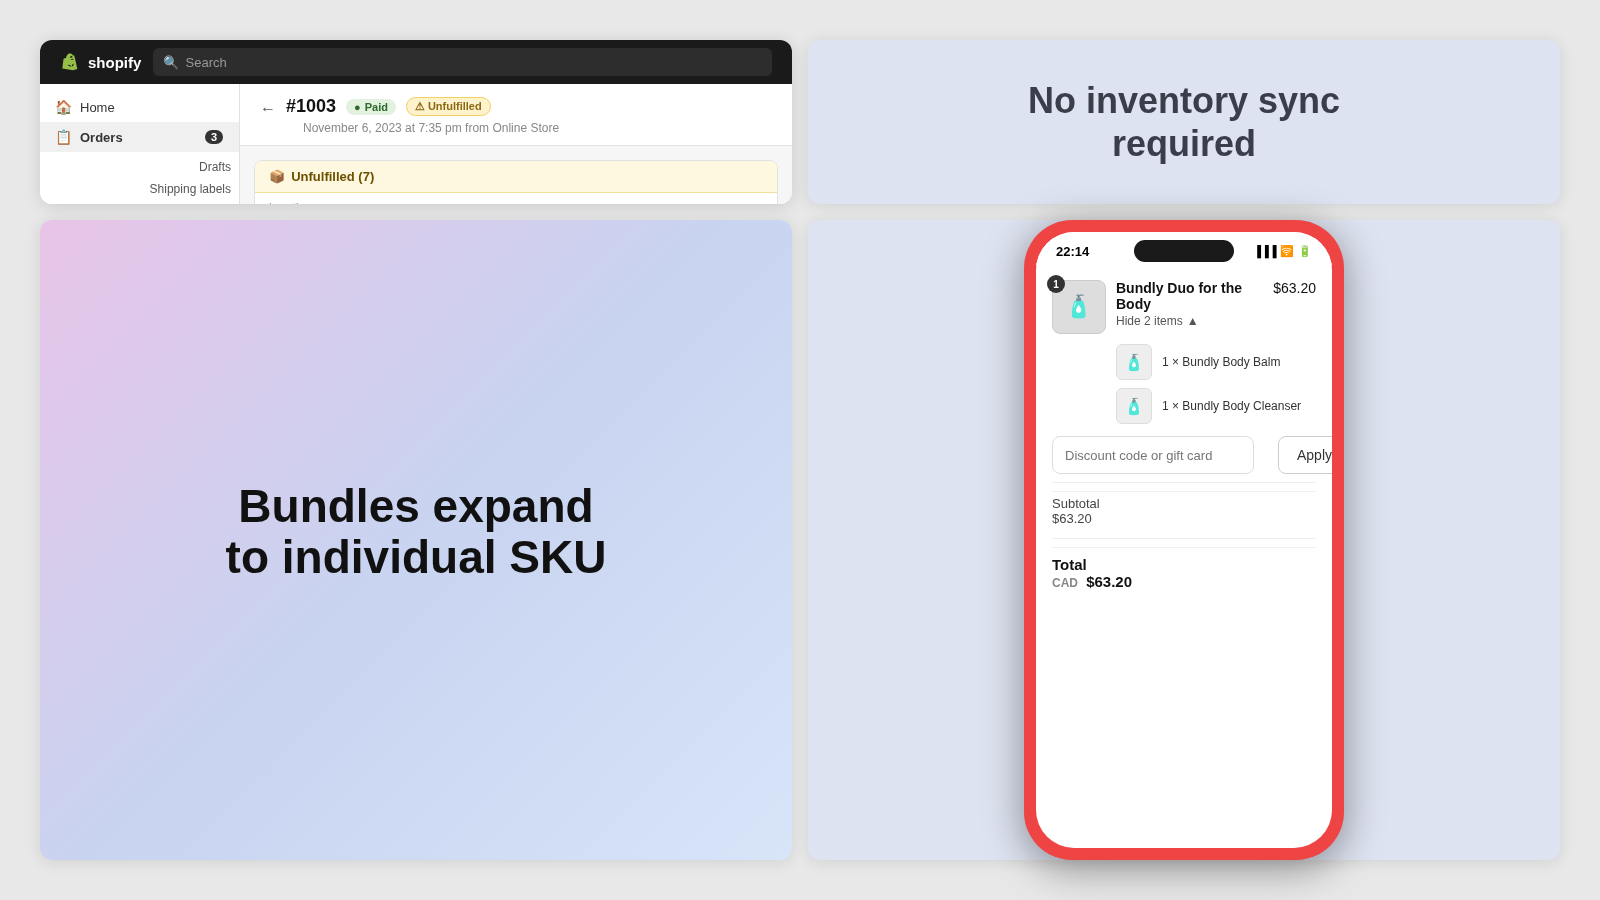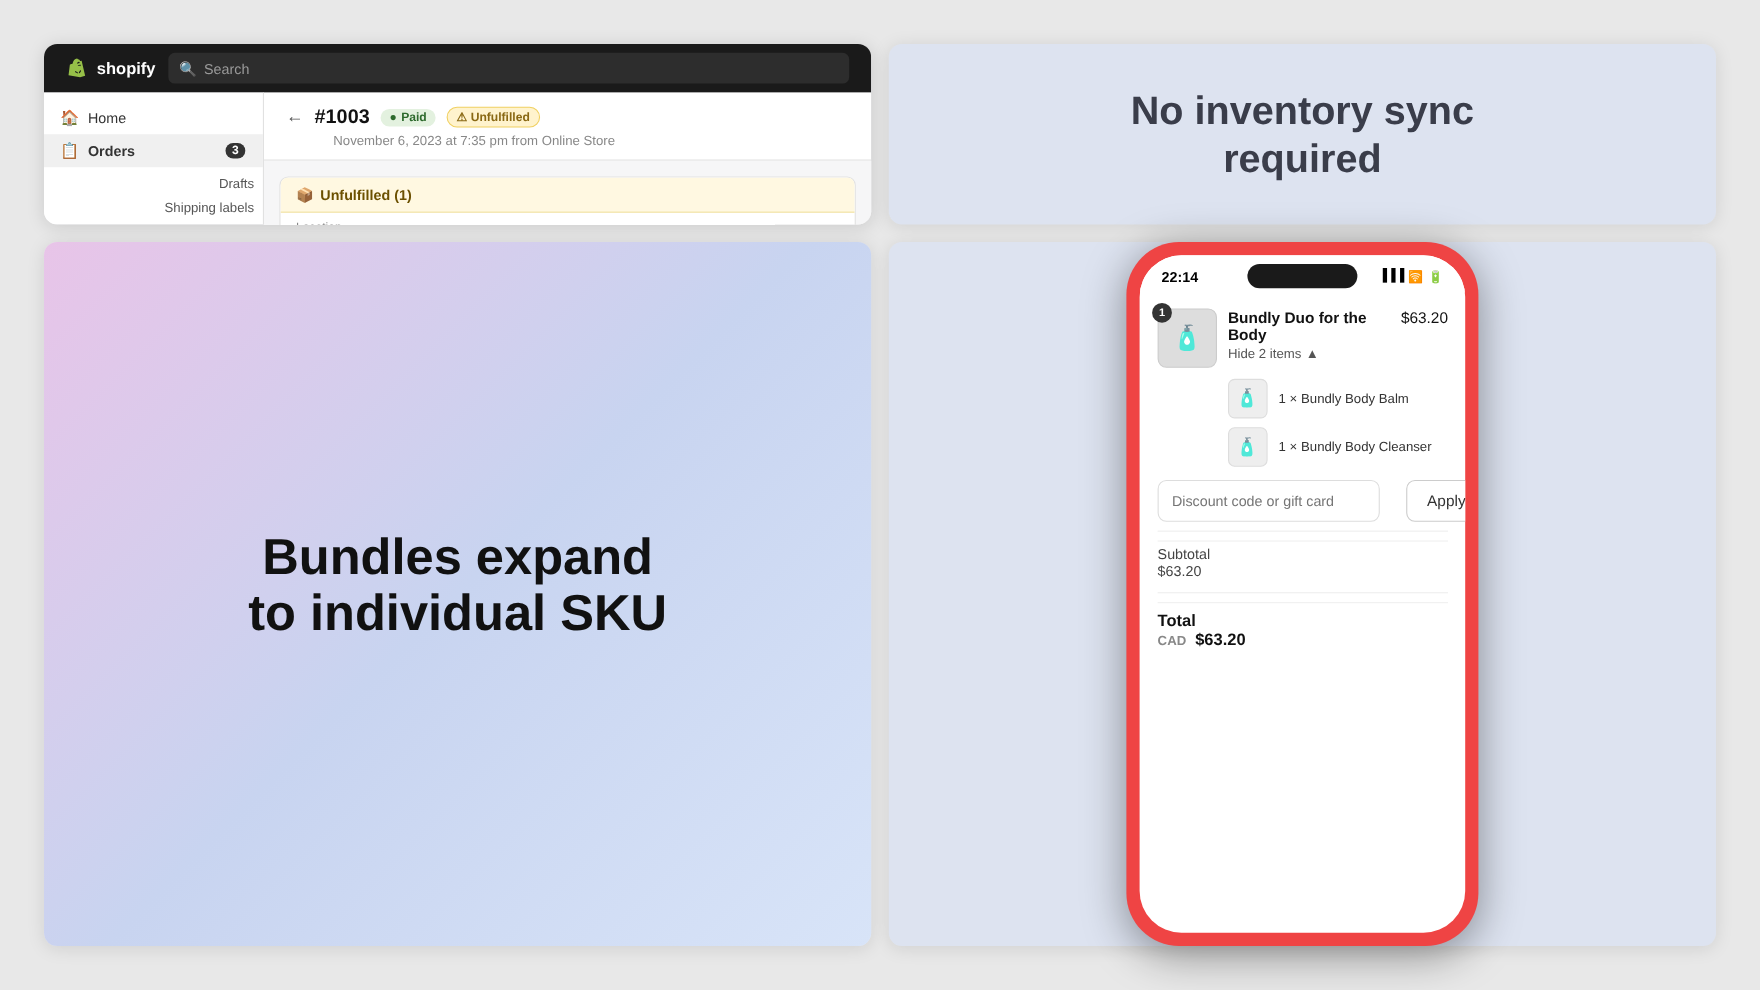--- a/index.html
+++ b/index.html
@@ -467,21 +467,21 @@
               <span>Unfulfilled</span>
             </span>
           </div>
           <div class="order-meta">November 6, 2023 at 7:35 pm from Online Store</div>
         </div>
 
         <div class="order-body">
           <div class="fulfillment-card">
             <div class="fulfillment-header">
               <span>📦</span>
-              <span>Unfulfilled (1)</span>
+              <span>Unfulfilled (7)</span>
             </div>
             <div class="fulfillment-location">
               <strong>Location</strong>
 
             </div>
 
           </div>
         </div>
       </div>
     </div>

